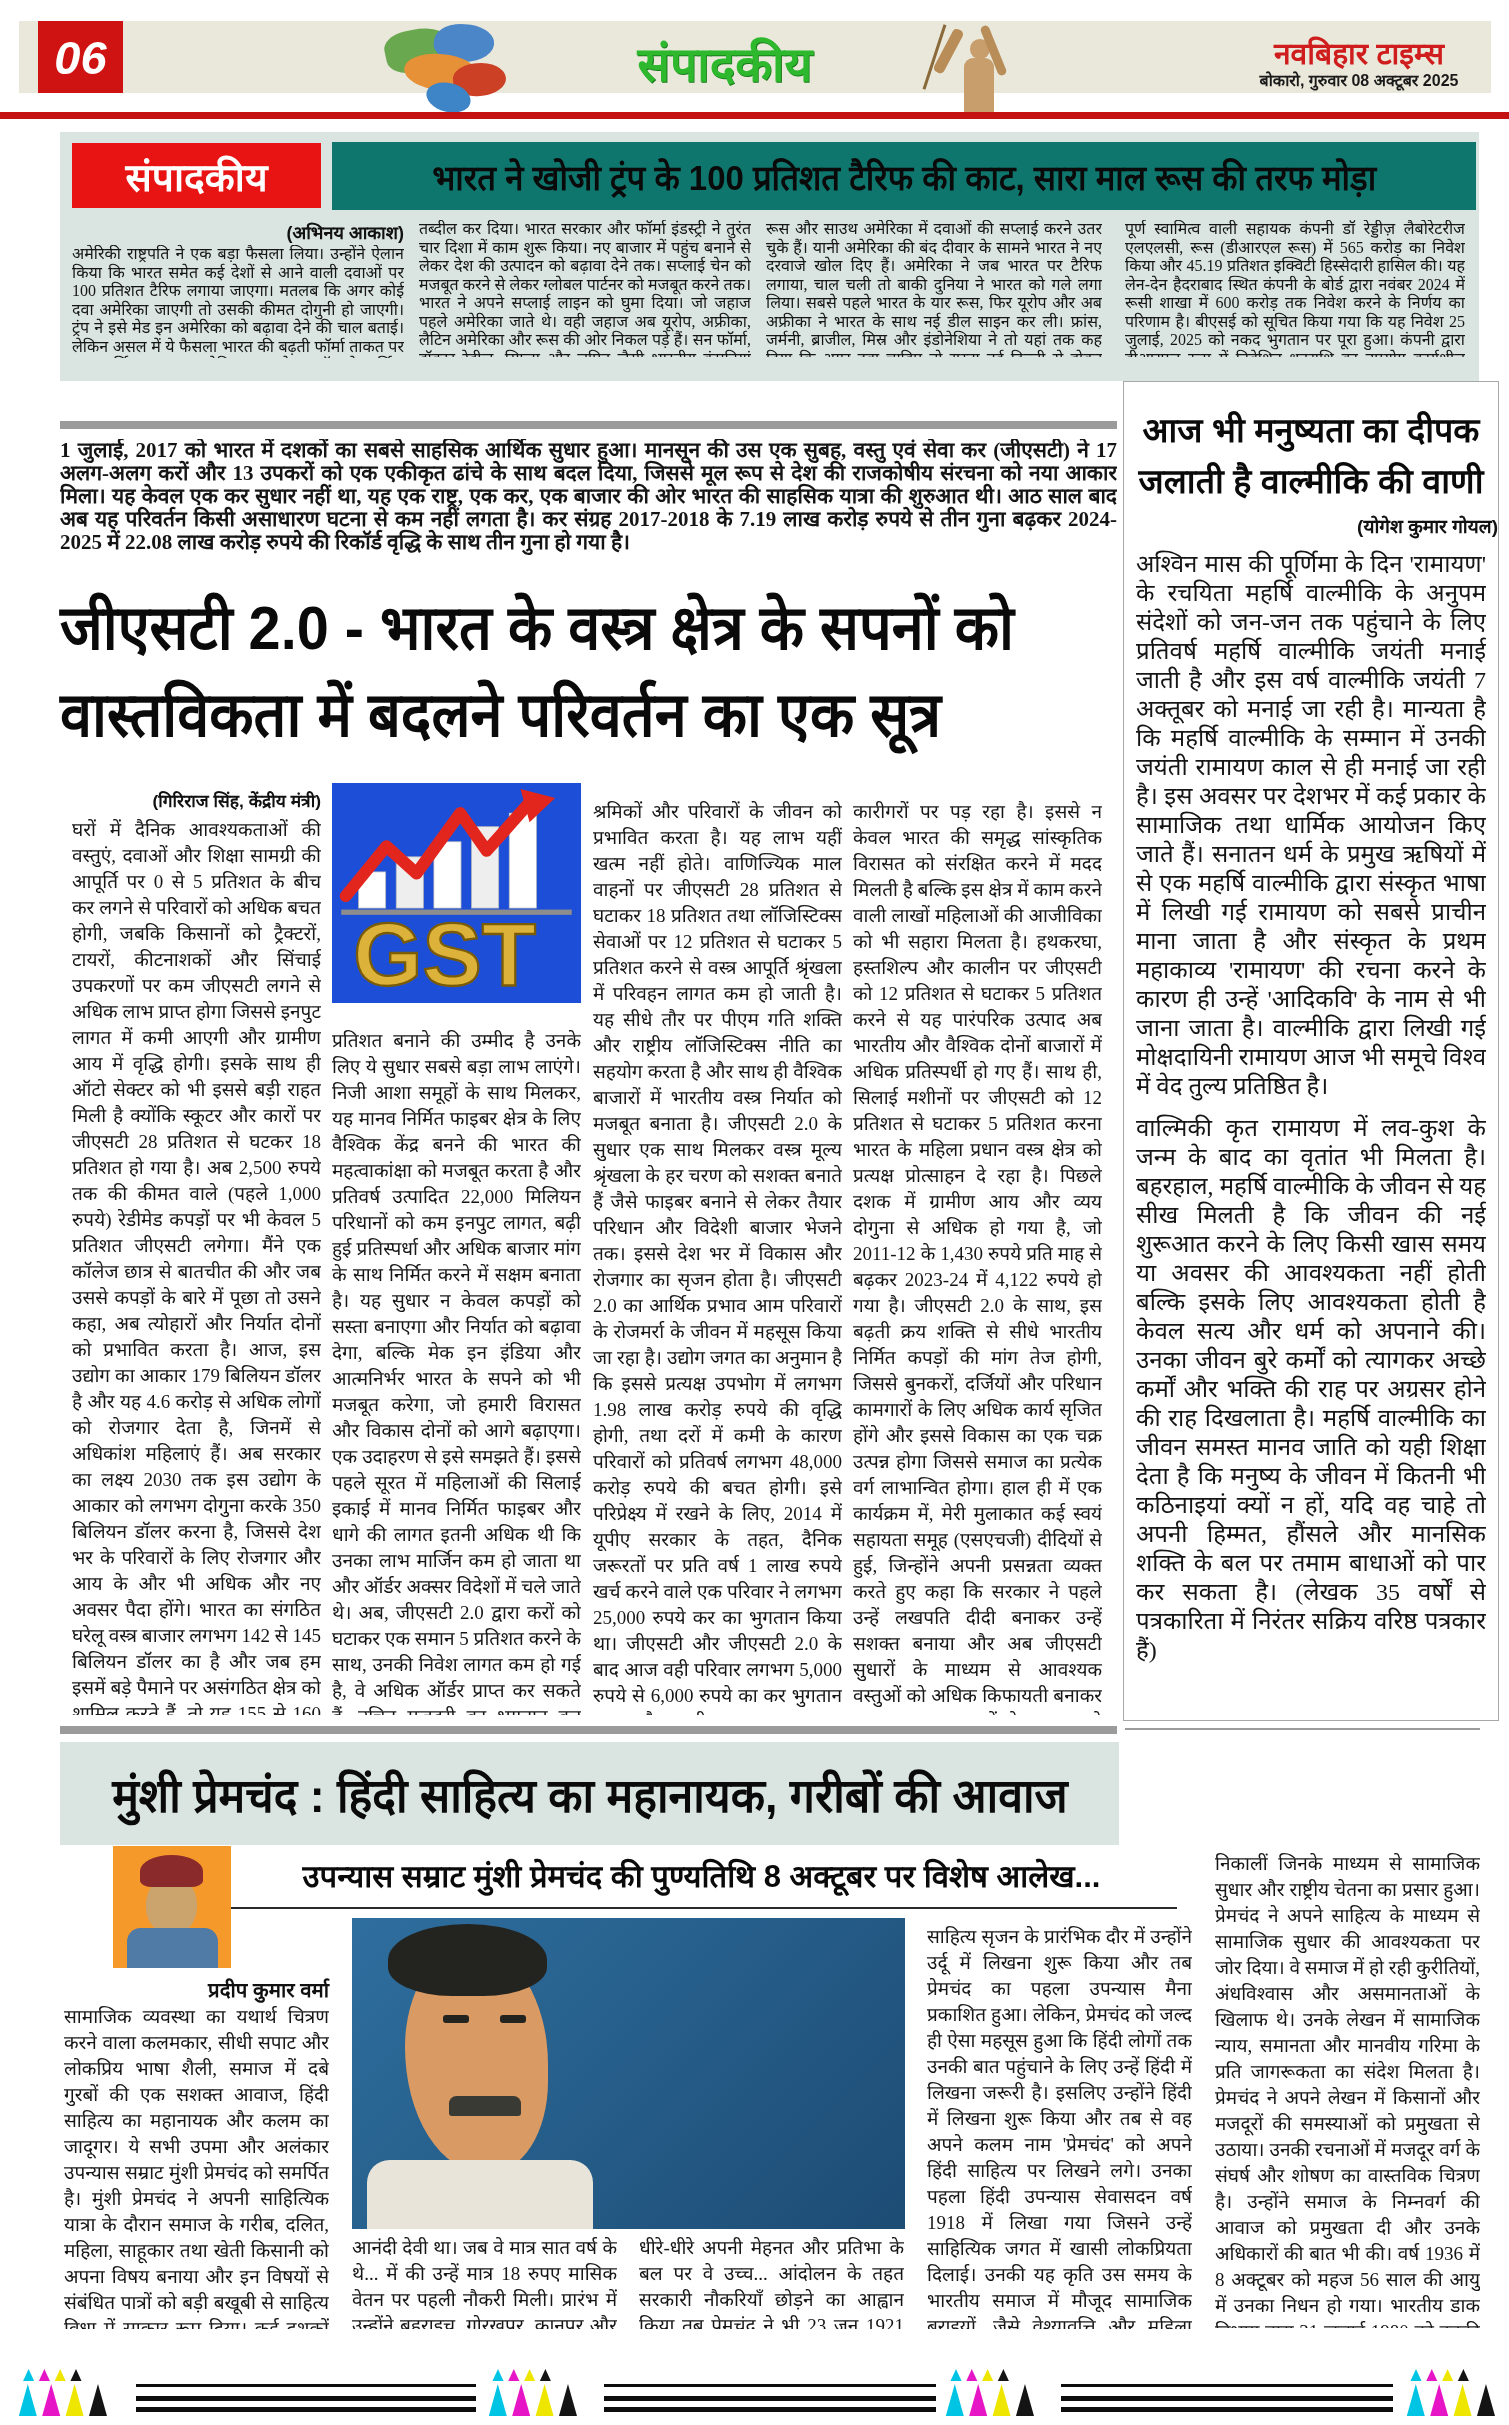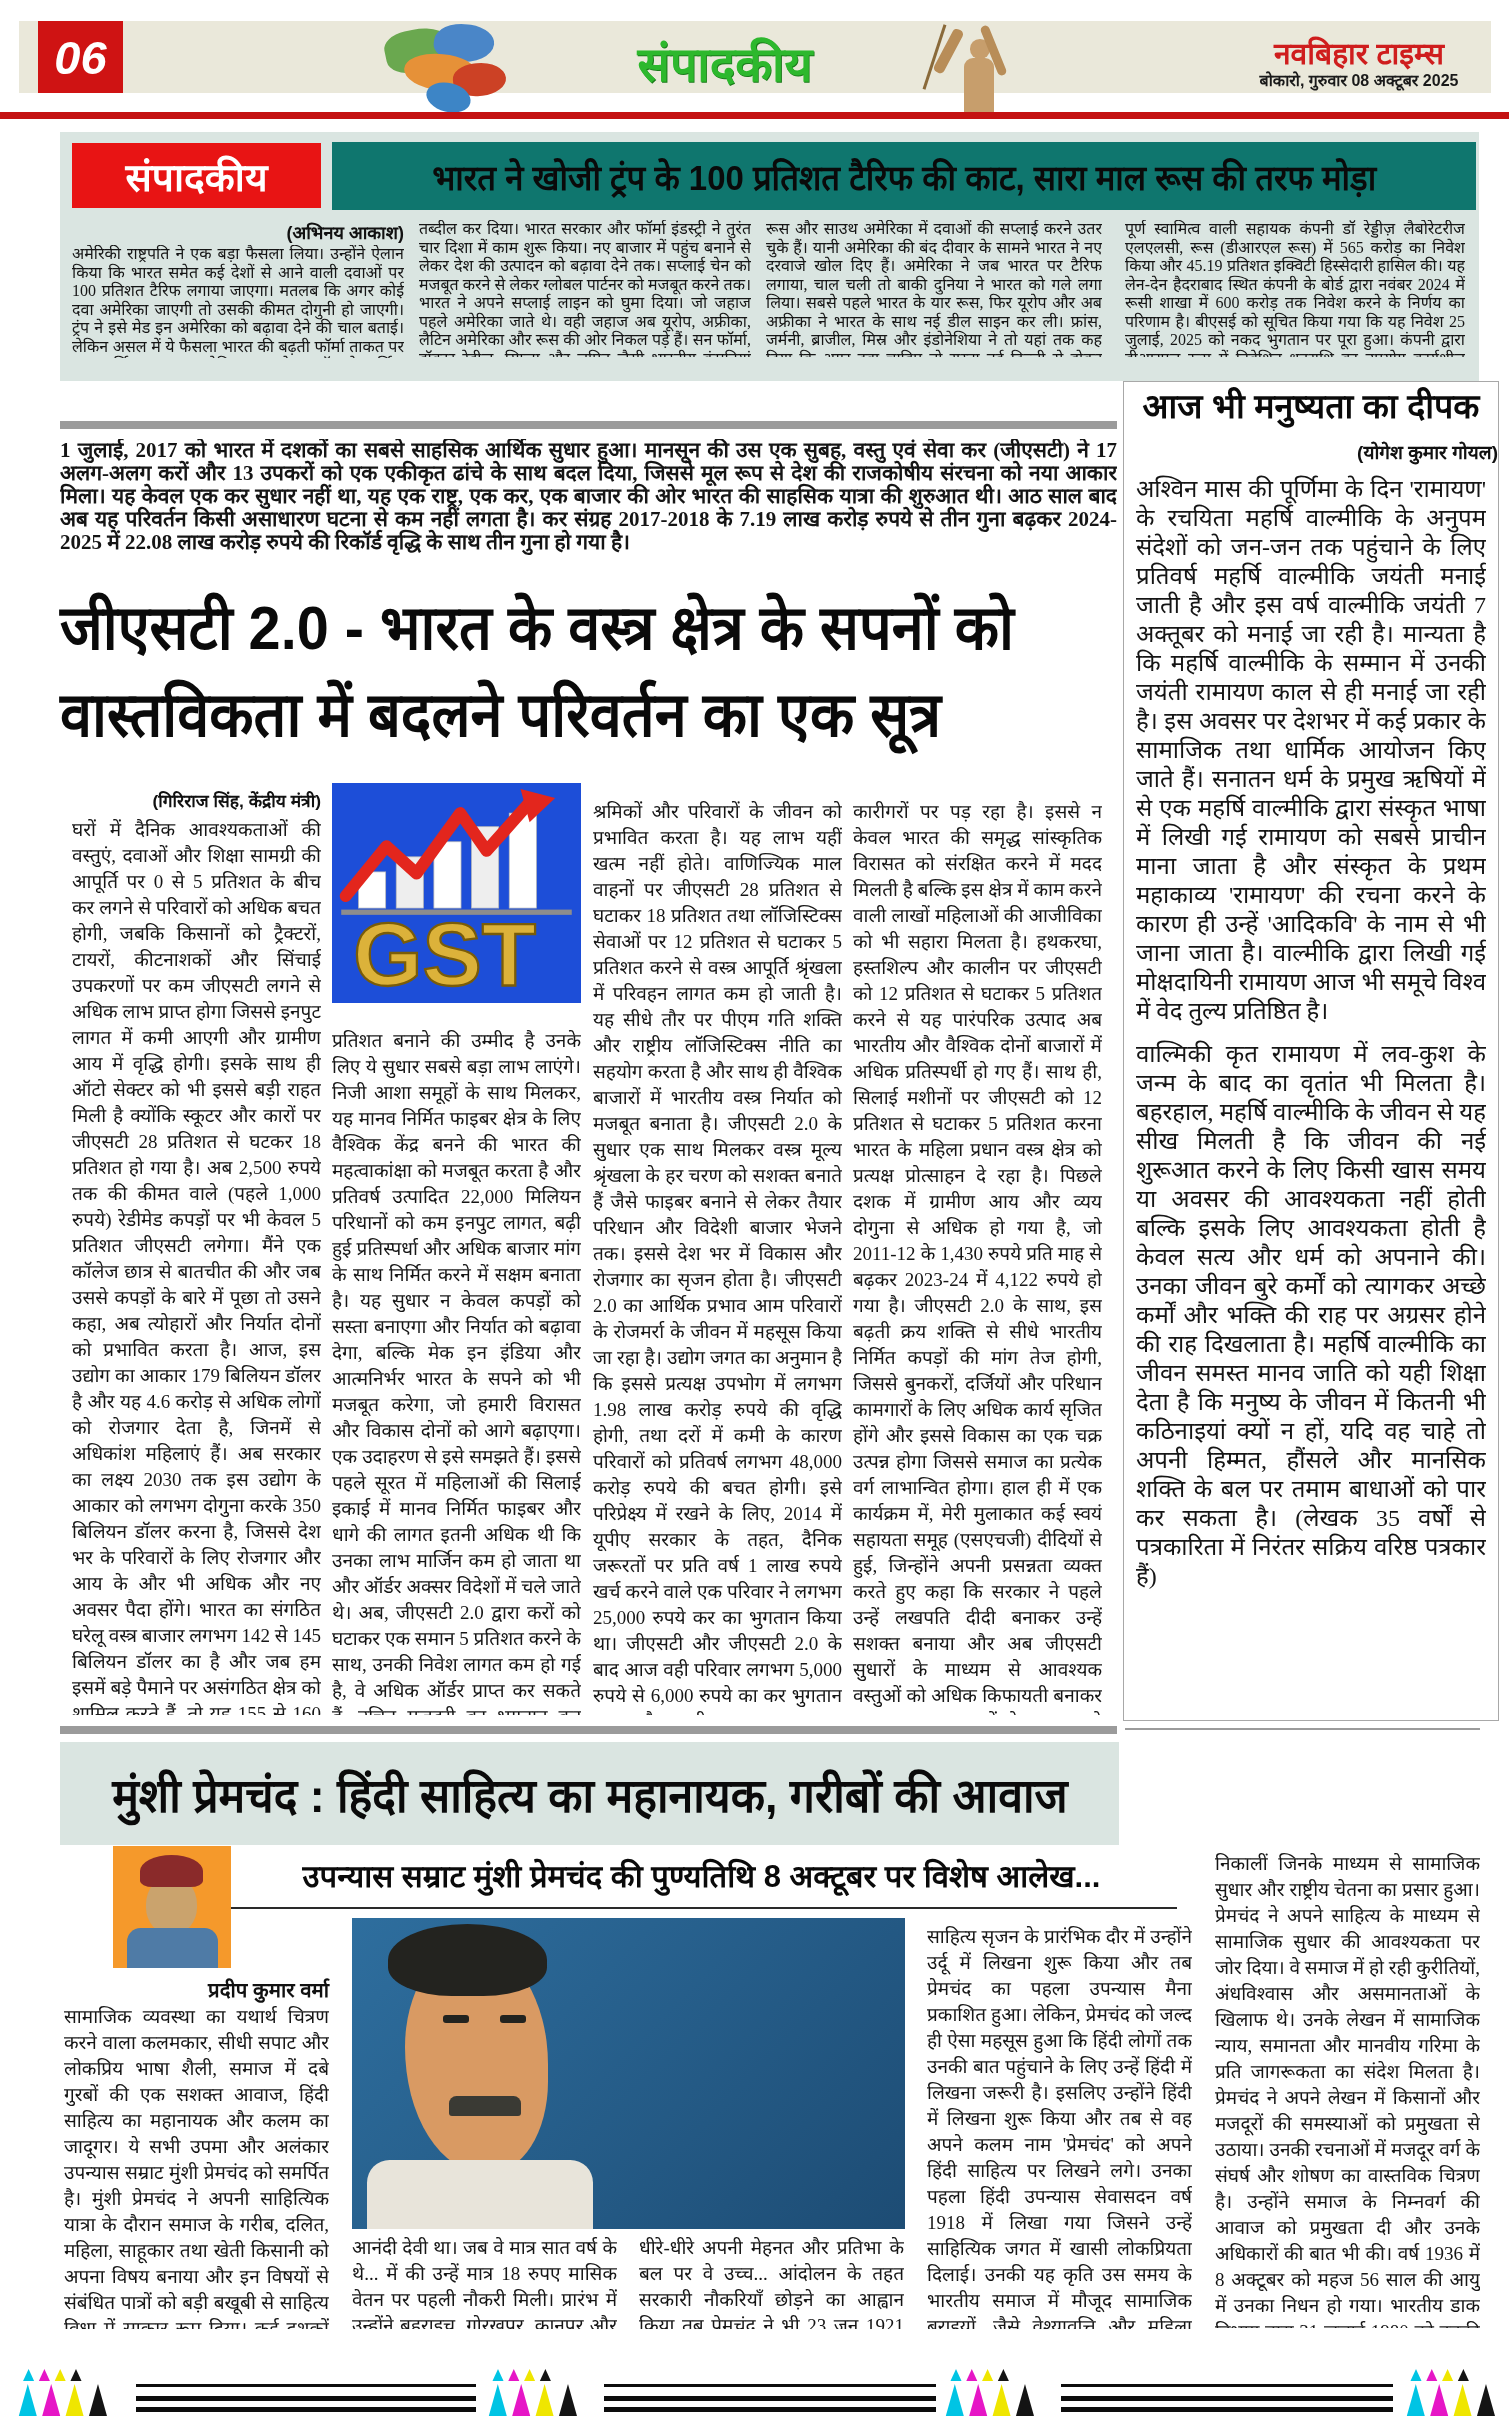--- a/index.html
+++ b/index.html
@@ -86,21 +86,22 @@
     <rect x="12" y="168" width="306" height="7" fill="#8d8d8d"></rect>
     <text x="28" y="268" font-size="118" font-weight="bold" font-family="Liberation Sans, sans-serif" fill="#dcb23a" stroke="#7a5c08" stroke-width="3">GST</text>
   </svg>
 </div>
 
 <div class="abs hindi-body" style="left:332px;top:1028px;width:249px;height:687px;font-size:19px;line-height:26px;">प्रतिशत बनाने की उम्मीद है उनके लिए ये सुधार सबसे बड़ा लाभ लाएंगे। निजी आशा समूहों के साथ मिलकर, यह मानव निर्मित फाइबर क्षेत्र के लिए वैश्विक केंद्र बनने की भारत की महत्वाकांक्षा को मजबूत करता है और प्रतिवर्ष उत्पादित 22,000 मिलियन परिधानों को कम इनपुट लागत, बढ़ी हुई प्रतिस्पर्धा और अधिक बाजार मांग के साथ निर्मित करने में सक्षम बनाता है। यह सुधार न केवल कपड़ों को सस्ता बनाएगा और निर्यात को बढ़ावा देगा, बल्कि मेक इन इंडिया और आत्मनिर्भर भारत के सपने को भी मजबूत करेगा, जो हमारी विरासत और विकास दोनों को आगे बढ़ाएगा। एक उदाहरण से इसे समझते हैं। इससे पहले सूरत में महिलाओं की सिलाई इकाई में मानव निर्मित फाइबर और धागे की लागत इतनी अधिक थी कि उनका लाभ मार्जिन कम हो जाता था और ऑर्डर अक्सर विदेशों में चले जाते थे। अब, जीएसटी 2.0 द्वारा करों को घटाकर एक समान 5 प्रतिशत करने के साथ, उनकी निवेश लागत कम हो गई है, वे अधिक ऑर्डर प्राप्त कर सकते हैं, उचित मजदूरी का भुगतान कर सकते हैं और यहां तक कि अपने व्यवसाय का विस्तार भी कर सकते हैं। इस तरह एक राष्ट्रीय सुधार सीधे आम</div>
 <div class="abs hindi-body" style="left:593px;top:799px;width:249px;height:916px;font-size:19px;line-height:26px;">श्रमिकों और परिवारों के जीवन को प्रभावित करता है। यह लाभ यहीं खत्म नहीं होते। वाणिज्यिक माल वाहनों पर जीएसटी 28 प्रतिशत से घटाकर 18 प्रतिशत तथा लॉजिस्टिक्स सेवाओं पर 12 प्रतिशत से घटाकर 5 प्रतिशत करने से वस्त्र आपूर्ति श्रृंखला में परिवहन लागत कम हो जाती है। यह सीधे तौर पर पीएम गति शक्ति और राष्ट्रीय लॉजिस्टिक्स नीति का सहयोग करता है और साथ ही वैश्विक बाजारों में भारतीय वस्त्र निर्यात को मजबूत बनाता है। जीएसटी 2.0 के सुधार एक साथ मिलकर वस्त्र मूल्य श्रृंखला के हर चरण को सशक्त बनाते हैं जैसे फाइबर बनाने से लेकर तैयार परिधान और विदेशी बाजार भेजने तक। इससे देश भर में विकास और रोजगार का सृजन होता है। जीएसटी 2.0 का आर्थिक प्रभाव आम परिवारों के रोजमर्रा के जीवन में महसूस किया जा रहा है। उद्योग जगत का अनुमान है कि इससे प्रत्यक्ष उपभोग में लगभग 1.98 लाख करोड़ रुपये की वृद्धि होगी, तथा दरों में कमी के कारण परिवारों को प्रतिवर्ष लगभग 48,000 करोड़ रुपये की बचत होगी। इसे परिप्रेक्ष्य में रखने के लिए, 2014 में यूपीए सरकार के तहत, दैनिक जरूरतों पर प्रति वर्ष 1 लाख रुपये खर्च करने वाले एक परिवार ने लगभग 25,000 रुपये कर का भुगतान किया था। जीएसटी और जीएसटी 2.0 के बाद आज वही परिवार लगभग 5,000 रुपये से 6,000 रुपये का कर भुगतान करता है। यानी हर साल लगभग 20,000 रुपये की बचत होती है और यह पैसा बच्चों की शिक्षा, बेहतर पोषण और परिवार के कल्याण के लिए वापस परिवार के पास जाता है। आयकर छूट के साथ मिलकर सभी भारतीय परिवारों के प्रतिवर्ष लगभग 2.5 लाख करोड़ रुपये की बचत का अनुमान है। छोटे शहरों और गांवों में इसका प्रभाव और भी अधिक महत्वपूर्ण है, जहां भारत की लगभग 63 प्रतिशत आबादी रहती है। बेगूसराय में बाजारों की अपनी हाल के दिनों की यात्रा के दौरान, मैंने जीएसटी सुधारों के सकारात्मक प्रभाव को देखा। खुदरा विक्रेताओं ने कम दरों को ले कर अपनी प्रसन्नता व्यक्त की और ग्राहकों में इन सुधारों को ले</div>
 <div class="abs hindi-body" style="left:853px;top:799px;width:249px;height:916px;font-size:19px;line-height:26px;">कारीगरों पर पड़ रहा है। इससे न केवल भारत की समृद्ध सांस्कृतिक विरासत को संरक्षित करने में मदद मिलती है बल्कि इस क्षेत्र में काम करने वाली लाखों महिलाओं की आजीविका को भी सहारा मिलता है। हथकरघा, हस्तशिल्प और कालीन पर जीएसटी को 12 प्रतिशत से घटाकर 5 प्रतिशत करने से यह पारंपरिक उत्पाद अब भारतीय और वैश्विक दोनों बाजारों में अधिक प्रतिस्पर्धी हो गए हैं। साथ ही, सिलाई मशीनों पर जीएसटी को 12 प्रतिशत से घटाकर 5 प्रतिशत करना भारत के महिला प्रधान वस्त्र क्षेत्र को प्रत्यक्ष प्रोत्साहन दे रहा है। पिछले दशक में ग्रामीण आय और व्यय दोगुना से अधिक हो गया है, जो 2011-12 के 1,430 रुपये प्रति माह से बढ़कर 2023-24 में 4,122 रुपये हो गया है। जीएसटी 2.0 के साथ, इस बढ़ती क्रय शक्ति से सीधे भारतीय निर्मित कपड़ों की मांग तेज होगी, जिससे बुनकरों, दर्जियों और परिधान कामगारों के लिए अधिक कार्य सृजित होंगे और इससे विकास का एक चक्र उत्पन्न होगा जिससे समाज का प्रत्येक वर्ग लाभान्वित होगा। हाल ही में एक कार्यक्रम में, मेरी मुलाकात कई स्वयं सहायता समूह (एसएचजी) दीदियों से हुई, जिन्होंने अपनी प्रसन्नता व्यक्त करते हुए कहा कि सरकार ने पहले उन्हें लखपति दीदी बनाकर उन्हें सशक्त बनाया और अब जीएसटी सुधारों के माध्यम से आवश्यक वस्तुओं को अधिक किफायती बनाकर तथा आयकर सुधारों के माध्यम से उनके कर के बोझ को कम किया है। उन्होंने कहा कि इस बार की दिवाली उनके परिवारों के लिए अधिक उपहार और आनंदमय उत्सव के साथ वास्तविक खुशी ले कर आई है। ये सुधार अर्थव्यवस्था को तेज गति दे रहे हैं, आय बढ़ा रहे हैं और कर का बोझ कम कर रहे हैं। ऐसे समय में जब भारत तेजी से आत्मनिर्भरता की तरफ कदम बढ़ा रहा है तब हथकरघा और हस्तशिल्प क्षेत्र, हमारी स्वयं सहायता समूह दीदियों के साथ मिलकर वोकल फॉर लोकल और स्वदेशी आंदोलन की आत्मा के रूप में खड़ा है। हमारे कारीगर और बुनकर केवल इन परंपराओं को संरक्षित ही नहीं कर रहे हैं बल्कि वे आत्मनिर्भर भारत</div>
 
 <div class="abs" style="left:1123px;top:381px;width:376px;height:1340px;background:#ffffff;border:1.5px solid #a8a8a8;box-sizing:border-box;">
-  <div class="headline center" style="font-size:34px;">आज भी मनुष्यता का दीपक</div>
+  <div class="headline center" style="margin-top:24px;font-size:34px;">आज भी मनुष्यता का दीपक</div>
+  <div class="headline center" style="font-size:34px;margin-top:4.5px;">जलाती है वाल्मीकि की वाणी</div>
   <div class="byline" style="font-size:19px;margin-top:10.6px;">(योगेश कुमार गोयल)</div>
   <div class="hindi-body" style="margin:10.6px 12px 0 12px;height:1163px;font-size:24px;line-height:29px;">
     <p style="margin:0 0 13.6px 0;">अश्विन मास की पूर्णिमा के दिन 'रामायण' के रचयिता महर्षि वाल्मीकि के अनुपम संदेशों को जन-जन तक पहुंचाने के लिए प्रतिवर्ष महर्षि वाल्मीकि जयंती मनाई जाती है और इस वर्ष वाल्मीकि जयंती 7 अक्तूबर को मनाई जा रही है। मान्यता है कि महर्षि वाल्मीकि के सम्मान में उनकी जयंती रामायण काल से ही मनाई जा रही है। इस अवसर पर देशभर में कई प्रकार के सामाजिक तथा धार्मिक आयोजन किए जाते हैं। सनातन धर्म के प्रमुख ऋषियों में से एक महर्षि वाल्मीकि द्वारा संस्कृत भाषा में लिखी गई रामायण को सबसे प्राचीन माना जाता है और संस्कृत के प्रथम महाकाव्य 'रामायण' की रचना करने के कारण ही उन्हें 'आदिकवि' के नाम से भी जाना जाता है। वाल्मीकि द्वारा लिखी गई मोक्षदायिनी रामायण आज भी समूचे विश्व में वेद तुल्य प्रतिष्ठित है।</p>
     <p style="margin:0;font-weight:normal;">वाल्मिकी कृत रामायण में लव-कुश के जन्म के बाद का वृतांत भी मिलता है। बहरहाल, महर्षि वाल्मीकि के जीवन से यह सीख मिलती है कि जीवन की नई शुरूआत करने के लिए किसी खास समय या अवसर की आवश्यकता नहीं होती बल्कि इसके लिए आवश्यकता होती है केवल सत्य और धर्म को अपनाने की। उनका जीवन बुरे कर्मों को त्यागकर अच्छे कर्मों और भक्ति की राह पर अग्रसर होने की राह दिखलाता है। महर्षि वाल्मीकि का जीवन समस्त मानव जाति को यही शिक्षा देता है कि मनुष्य के जीवन में कितनी भी कठिनाइयां क्यों न हों, यदि वह चाहे तो अपनी हिम्मत, हौंसले और मानसिक शक्ति के बल पर तमाम बाधाओं को पार कर सकता है। (लेखक 35 वर्षों से पत्रकारिता में निरंतर सक्रिय वरिष्ठ पत्रकार हैं)</p>
   </div>
 </div>
 
 <div class="abs grayrule" style="left:60px;top:1726px;width:1057px;height:7.5px;"></div>
 <div class="abs" style="left:1125px;top:1728px;width:355px;height:2.3px;background:#9b9b9b;"></div>
 

